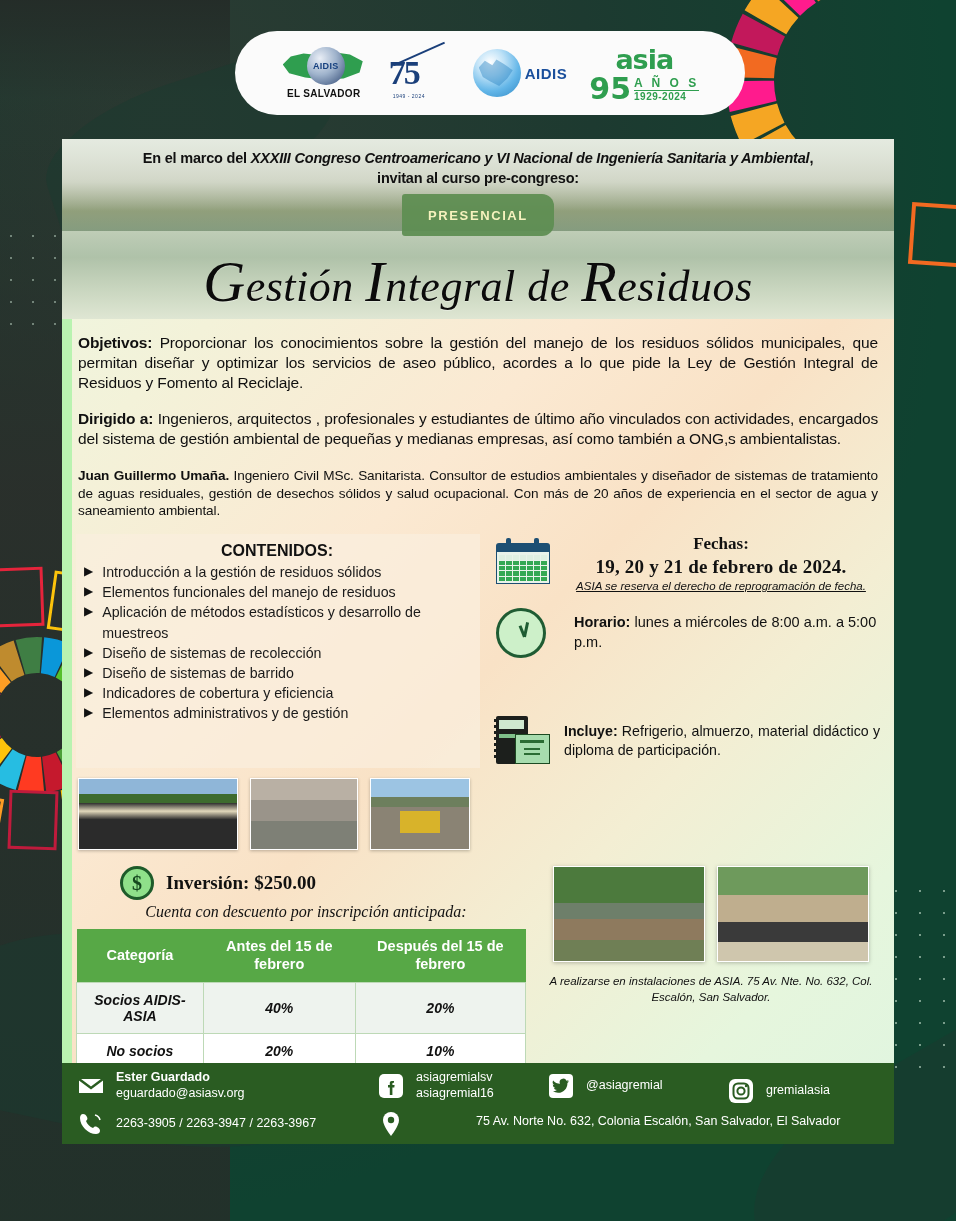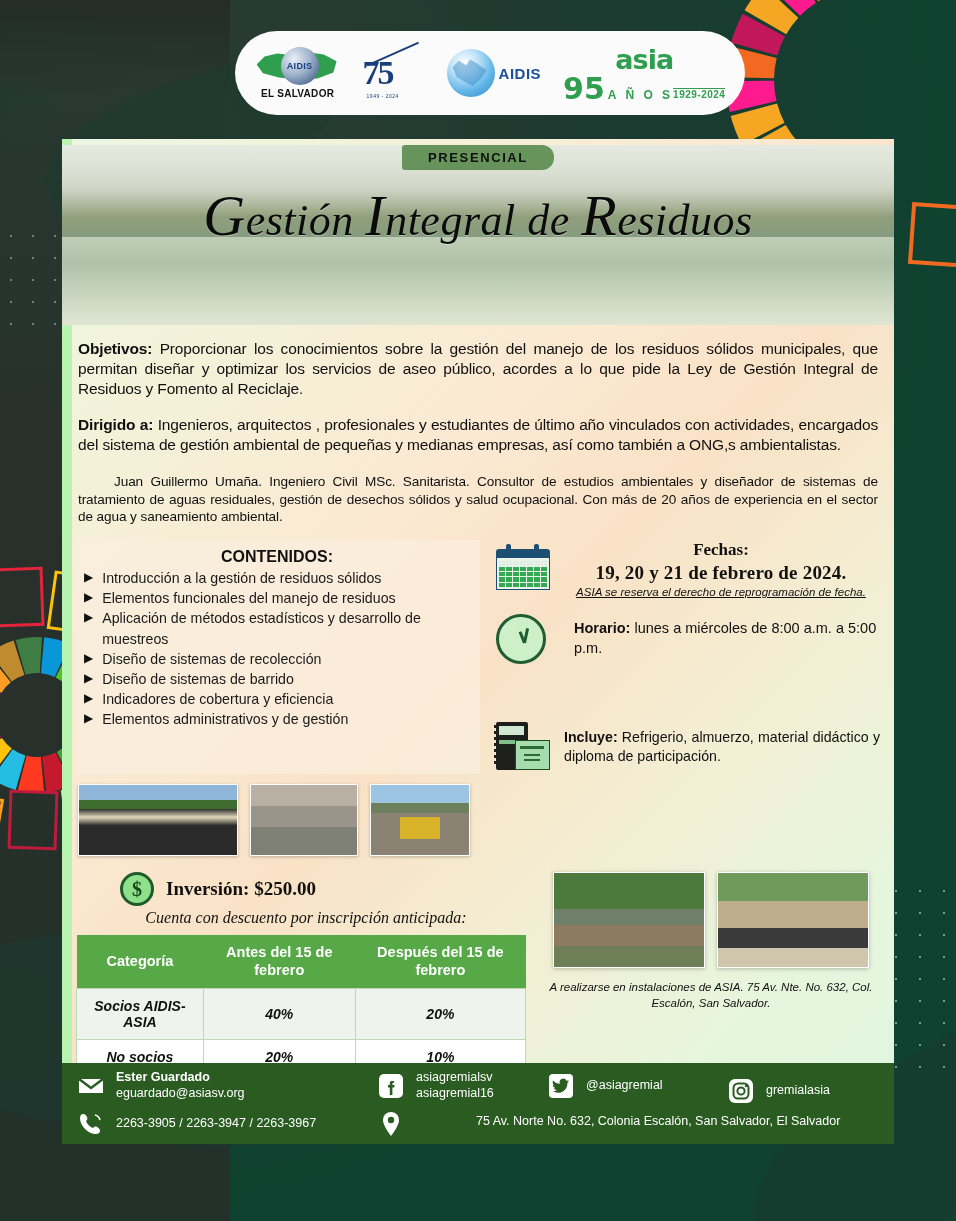--- a/index.html
+++ b/index.html
@@ -53,59 +53,59 @@
   .aidis-globe{width:48px;height:48px;border-radius:50%;
      background:radial-gradient(circle at 36% 28%, #ffffff 0%, #bfe2f7 30%, #63b6e8 62%, #2d86c4 100%);
      position:relative;overflow:hidden;}
   .aidis-globe::after{content:"";position:absolute;left:6px;top:10px;width:34px;height:28px;
      background:#2d86c4;opacity:.45;clip-path:polygon(0 30%,18% 6%,40% 22%,52% 2%,74% 18%,100% 40%,84% 70%,60% 96%,34% 80%,12% 64%);}
   .aidis-word{font:bold 15px "Liberation Sans",sans-serif;color:#1a4f9c;letter-spacing:.5px;}
   .logo-asia{display:flex;flex-direction:column;line-height:1;}
   .asia-word{font:900 27px "DejaVu Sans",sans-serif;color:#2f9e4f;letter-spacing:-1px;}
   .asia-row{display:flex;align-items:flex-end;gap:3px;}
   .asia-95{font:900 30px "DejaVu Sans",sans-serif;color:#2f9e4f;line-height:.9;}
-  .asia-anos{display:flex;flex-direction:row;}
+  .asia-anos{display:flex;flex-direction:column;}
   .asia-anos .a1{font:bold 12px "Liberation Sans",sans-serif;color:#2f9e4f;letter-spacing:3px;}
   .asia-anos .a2{font:bold 10px "Liberation Sans",sans-serif;color:#2f9e4f;letter-spacing:.5px;border-top:1.5px solid #2f9e4f;}
 
   
   #card{position:absolute;left:62px;top:139px;width:832px;height:1005px;z-index:4;
      background:linear-gradient(135deg,#ecf7e2 0%,#f3f2d9 18%,#fbe9d2 38%,#f9e2c6 52%,#f3eed3 68%,#e6f6dd 85%,#dff5e0 100%);
      overflow:hidden;}
   #card .leftglow{position:absolute;left:0;top:0;bottom:0;width:10px;background:#b9f3b0;}
 
   
   .hero{position:relative;height:180px;
      background:
        linear-gradient(180deg, rgba(232,238,228,.86) 0%, rgba(225,232,220,.62) 24%, rgba(150,165,135,.38) 40%, rgba(120,150,120,.35) 62%, rgba(205,220,195,.5) 100%),
        linear-gradient(180deg,#cfd3c6 0%,#b9bba7 22%,#8d9b74 40%,#7d9b86 58%,#b8c6ab 78%,#d9e2cf 100%);}
   .hero .lake{position:absolute;left:0;right:0;top:92px;height:88px;
      background:linear-gradient(180deg,#c6d3bd 0%,#b3c5ac 30%,#cdd9c3 70%,#e0e7d4 100%);opacity:.9;}
   .hero-txt{position:relative;z-index:2;text-align:center;padding-top:9px;
      font:bold 14.5px "Liberation Sans",sans-serif;color:#111;line-height:1.38;letter-spacing:-.2px;}
   .hero-txt .ital{font-style:italic;}
-  .badge{position:relative;z-index:2;margin:6px auto 12px;width:152px;height:25px;
+  .badge{position:relative;z-index:2;margin:6px auto 12px;width:152px;height:42px;
      background:#5e8e52;opacity:.93;border-radius:3px 12px 12px 3px;
      display:flex;align-items:center;justify-content:center;
-     font:bold 13px "Liberation Sans",sans-serif;color:#000000;letter-spacing:1.6px;}
+     font:bold 13px "Liberation Sans",sans-serif;color:#fef9c3;letter-spacing:1.6px;}
   .title{position:relative;z-index:2;text-align:center;margin-top:4px;
      font:italic 44px "Liberation Serif",serif;color:#0b0b0b;letter-spacing:.5px;
      text-shadow:0 1px 0 rgba(255,255,255,.35);}
   .title .cap{font-size:58px;}
 
   
   .para{padding:0 16px;font:15.5px "Liberation Sans",sans-serif;color:#101010;
      text-align:justify;line-height:1.28;letter-spacing:-.15px;}
   .para b{font-weight:bold;}
   .blk-obj{margin-top:14px;}
   .blk-dir{margin-top:17px;}
   .facil{padding:0 16px;margin-top:18px;font:13.6px "Liberation Sans",sans-serif;color:#101010;
      text-align:justify;line-height:1.3;letter-spacing:-.1px;}
   .facil .hd{font:bold 15px "Liberation Sans",sans-serif;display:block;}
-  .facil b{font-weight:normal;margin-left:36px;}
+  .facil b{font-weight:bold;}
 
   
   .mid{display:flex;margin-top:14px;padding:0 14px;gap:10px;}
   .cont-box{width:404px;background:rgba(250,238,222,.72);padding:8px 10px 10px 8px;}
   .cont-title{font:bold 16px "Liberation Sans",sans-serif;color:#111;margin-bottom:2px;text-align:center;}
   .cont-li{display:flex;gap:9px;font:14.2px "Liberation Sans",sans-serif;color:#1a1a1a;line-height:1.42;}
   .cont-li .ar{color:#111;font-size:12px;line-height:1.5;}
 
   .right-col{flex:1;padding-left:6px;}
   .fechas-row{display:flex;gap:12px;align-items:flex-start;}
@@ -303,20 +303,24 @@
       </div>
     </div>
   </div>
 </div>
 
 <div id="card">
   <div class="leftglow"></div>
 
   <div class="hero">
     <div class="lake"></div>
+    <div class="hero-txt">
+      <span>En el marco del </span><span class="ital">XXXIII Congreso Centroamericano y VI Nacional de Ingeniería Sanitaria y Ambiental</span><span>,</span><br>
+      <span>invitan al curso pre-congreso:</span>
+    </div>
     <div class="badge">PRESENCIAL</div>
     <div class="title">
       <span class="cap">G</span><span>estión </span><span class="cap">I</span><span>ntegral de </span><span class="cap">R</span><span>esiduos</span>
     </div>
   </div>
 
   <div class="para blk-obj">
     <b>Objetivos:</b><span> Proporcionar los conocimientos sobre la gestión del manejo de los residuos sólidos municipales, que permitan diseñar y optimizar los servicios de aseo público, acordes a lo que pide la Ley de Gestión Integral de Residuos y Fomento al Reciclaje.</span>
   </div>
 

